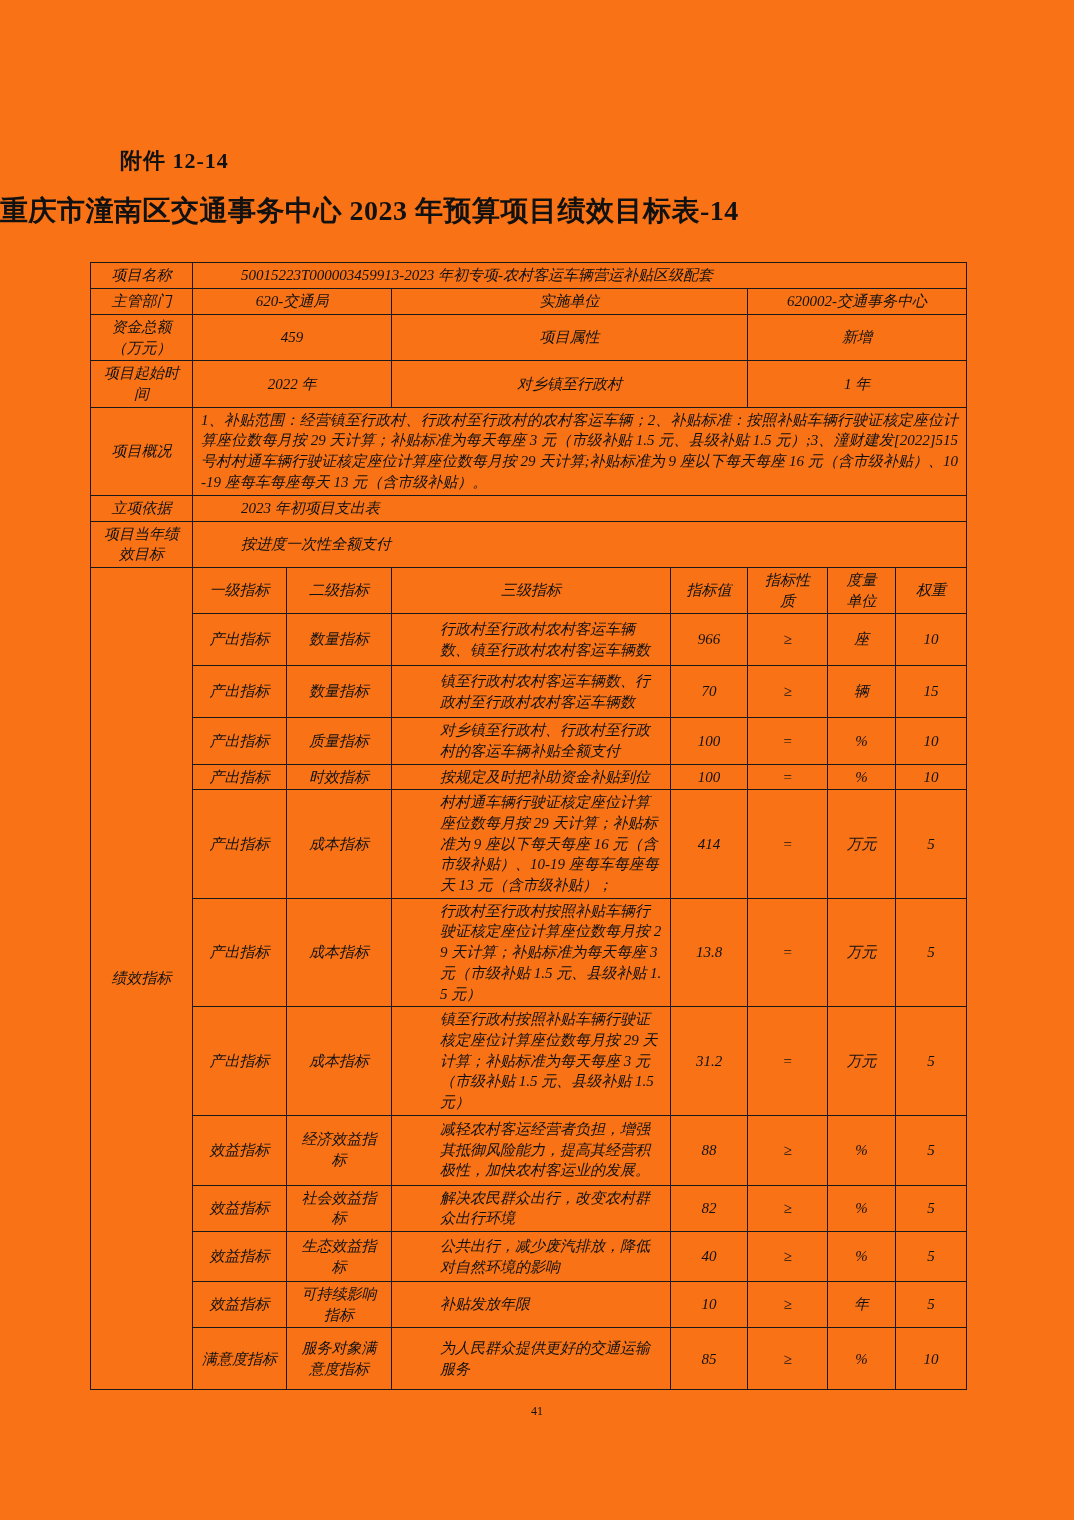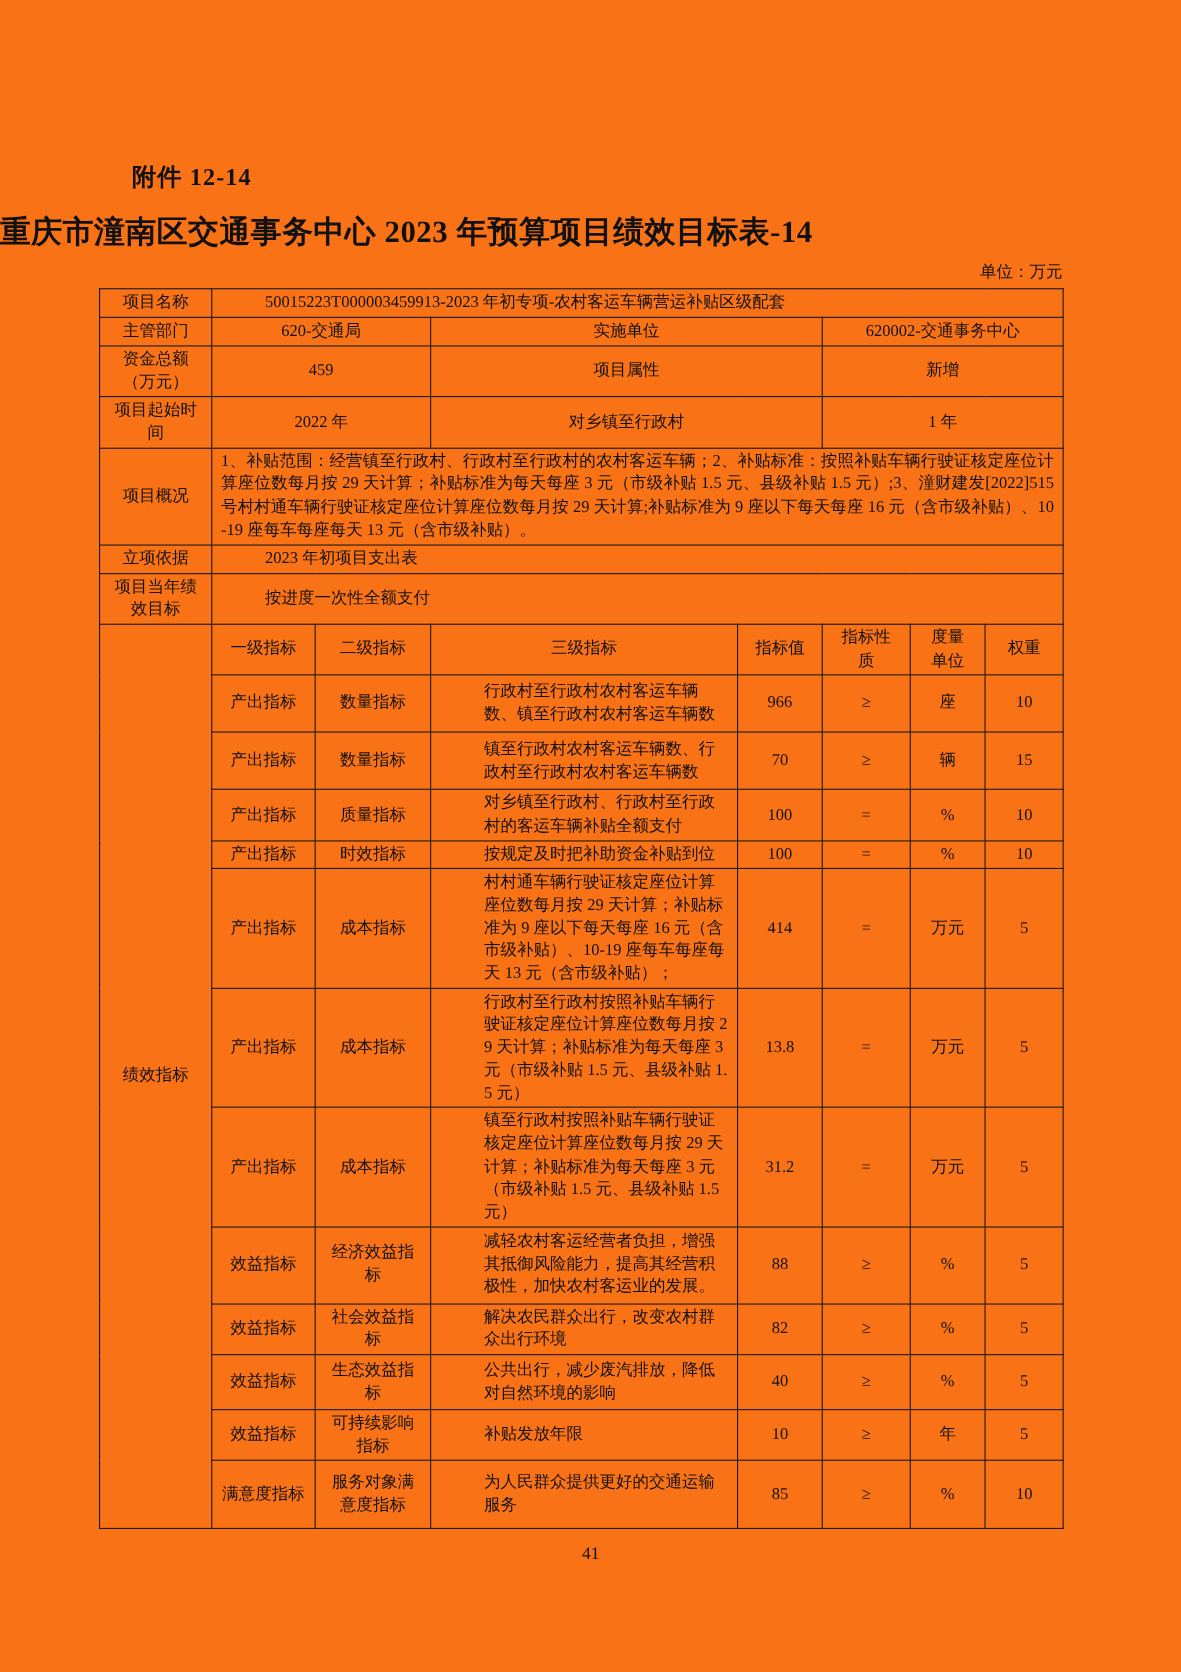--- a/index.html
+++ b/index.html
@@ -44,20 +44,21 @@
   }
   table.doc-table {
     position: absolute;
     left: 90px;
     top: 262px;
     width: 876px;
     border-collapse: collapse;
     table-layout: fixed;
     font-size: 15px;
     line-height: 1.38;
+    font-style: italic;
   }
   table.doc-table td {
     border: 1.5px solid #1a1a1a;
     text-align: center;
     vertical-align: middle;
     padding: 2px 8px;
     word-break: break-all;
     overflow: hidden;
   }
   table.doc-table td.left {
@@ -67,31 +68,30 @@
   table.doc-table td.just {
     text-align: justify;
     text-align-last: left;
   }
   .page-number {
     position: absolute;
     left: 0;
     top: 1404px;
     width: 1074px;
     text-align: center;
-    font-size: 16px;
+    font-size: 12px;
   }
 </style>
 </head>
 <body>
 
 <div class="page">
 
   <div class="attachment">附件 12-14</div>
   <h1 class="title">重庆市潼南区交通事务中心 2023 年预算项目绩效目标表-14</h1>
-  <div class="unit-note">单位：万元</div>
 
   <table class="doc-table">
     <colgroup>
       <col style="width:102px">
       <col style="width:94px">
       <col style="width:105px">
       <col style="width:279px">
       <col style="width:77px">
       <col style="width:80px">
       <col style="width:68px">

